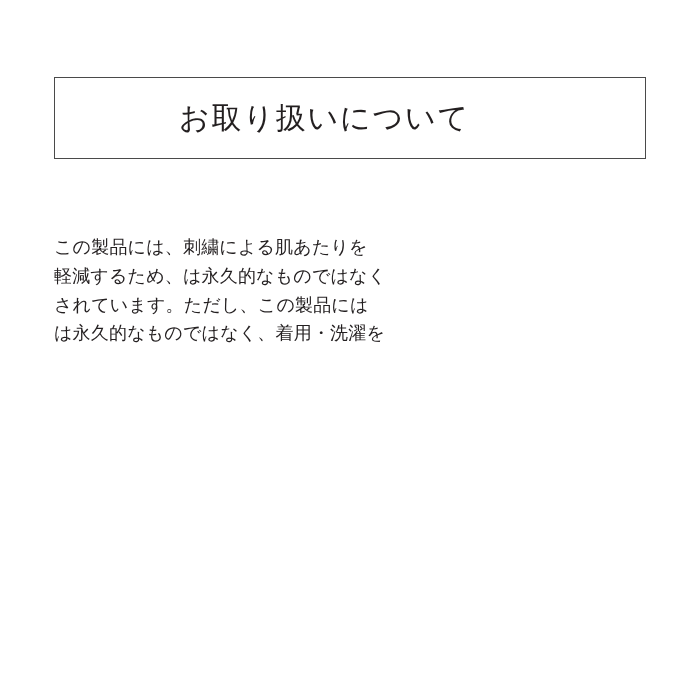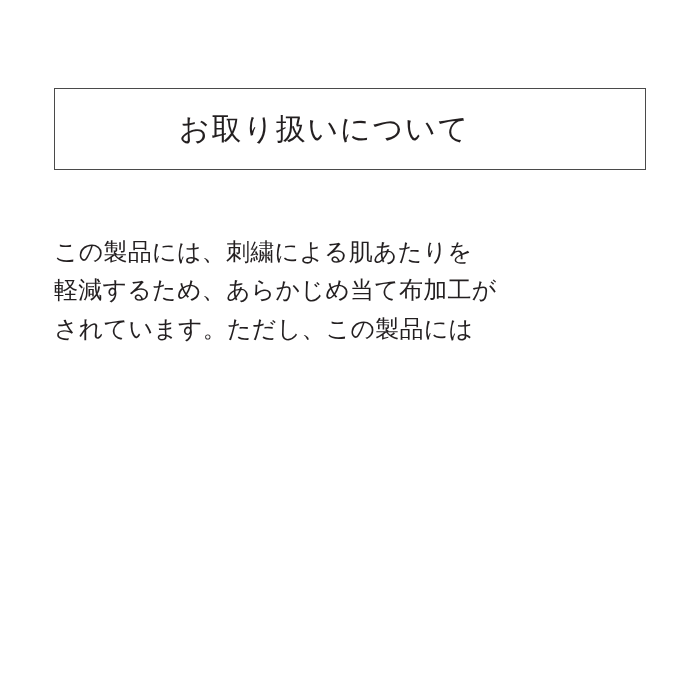--- a/index.html
+++ b/index.html
@@ -15,21 +15,21 @@
   }
   .page {
     position: relative;
     width: 700px;
     height: 700px;
     box-sizing: border-box;
   }
   .title-box {
     position: absolute;
     left: 54px;
-    top: 88px;
+    top: 77px;
     width: 592px;
     height: 82px;
     box-sizing: border-box;
     border: 1px solid #4a4a4a;
     display: flex;
     align-items: center;
   }
   .title-text {
     margin-left: 124px;
     font-size: 30px;
@@ -39,36 +39,37 @@
     line-height: 1;
     white-space: nowrap;
   }
   .body-block {
     position: absolute;
     left: 54px;
     top: 233px;
     width: 600px;
   }
   .body-line {
-    font-size: 24px;
+    font-size: 18px;
     letter-spacing: 0.01em;
     color: #231f20;
     line-height: 1.6;
     white-space: nowrap;
     font-weight: 400;
   }
 </style>
 </head>
 <body>
 
 <div class="page">
 
   <div class="title-box">
     <div class="title-text">お取り扱いについて</div>
   </div>
 
   <div class="body-block">
     <div class="body-line">この製品には、刺繍による肌あたりを</div>
-    <div class="body-line">軽減するため、あらかじめ当て布加工が</div>
+    <div class="body-line">軽減するため、は永久的なものではなく</div>
     <div class="body-line">されています。ただし、この製品には</div>
+    <div class="body-line">は永久的なものではなく、着用・洗濯を</div>
   </div>
 
 </div>
 
 </body></html>

